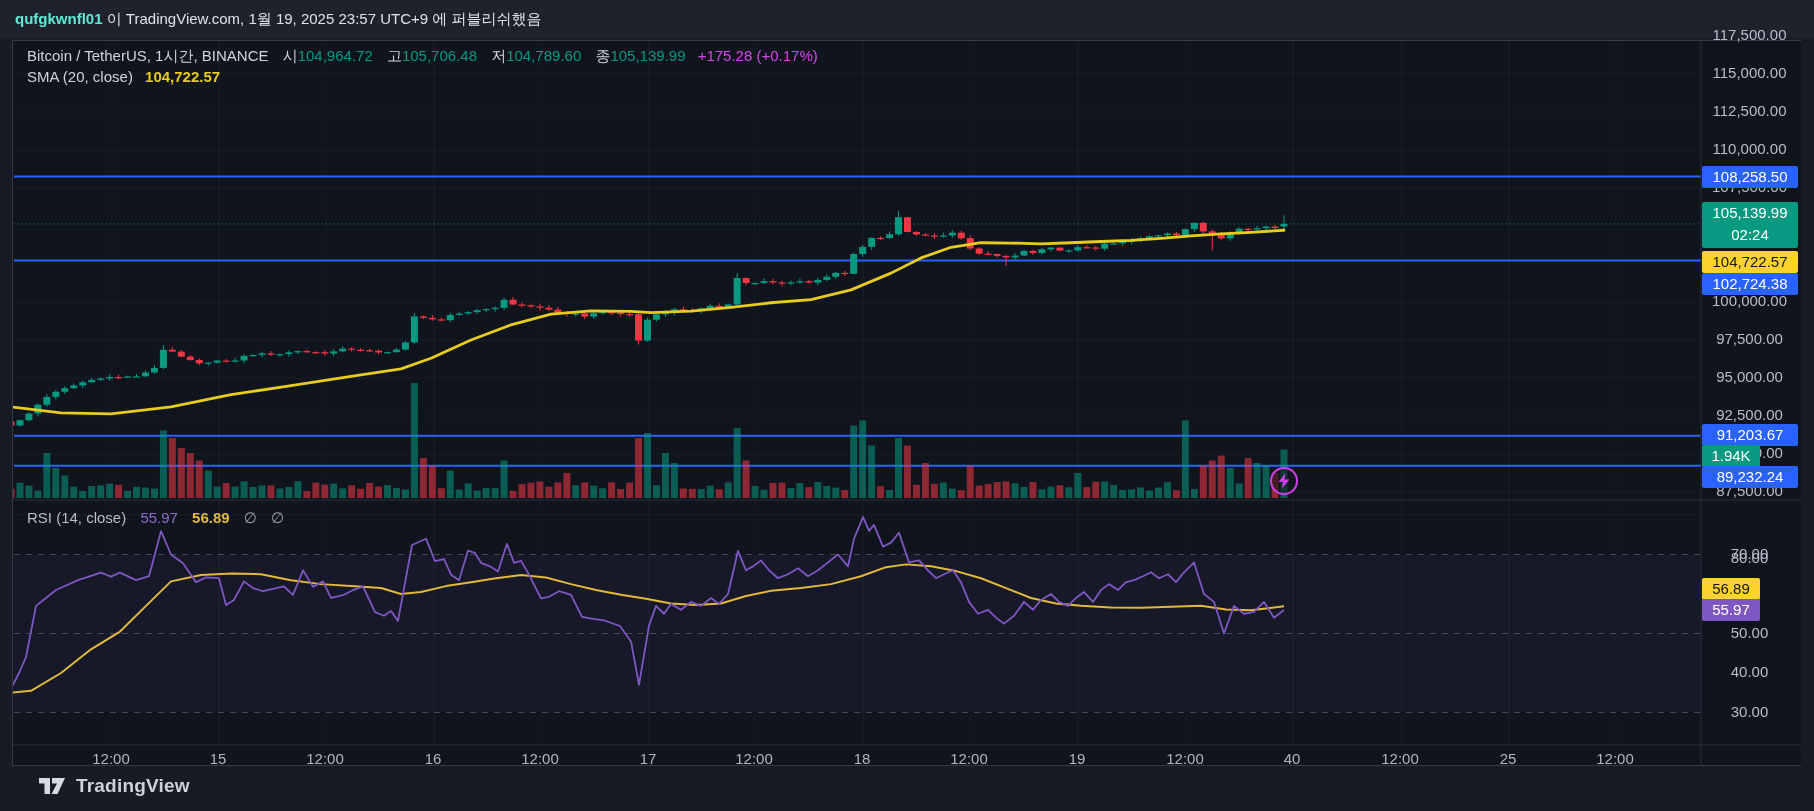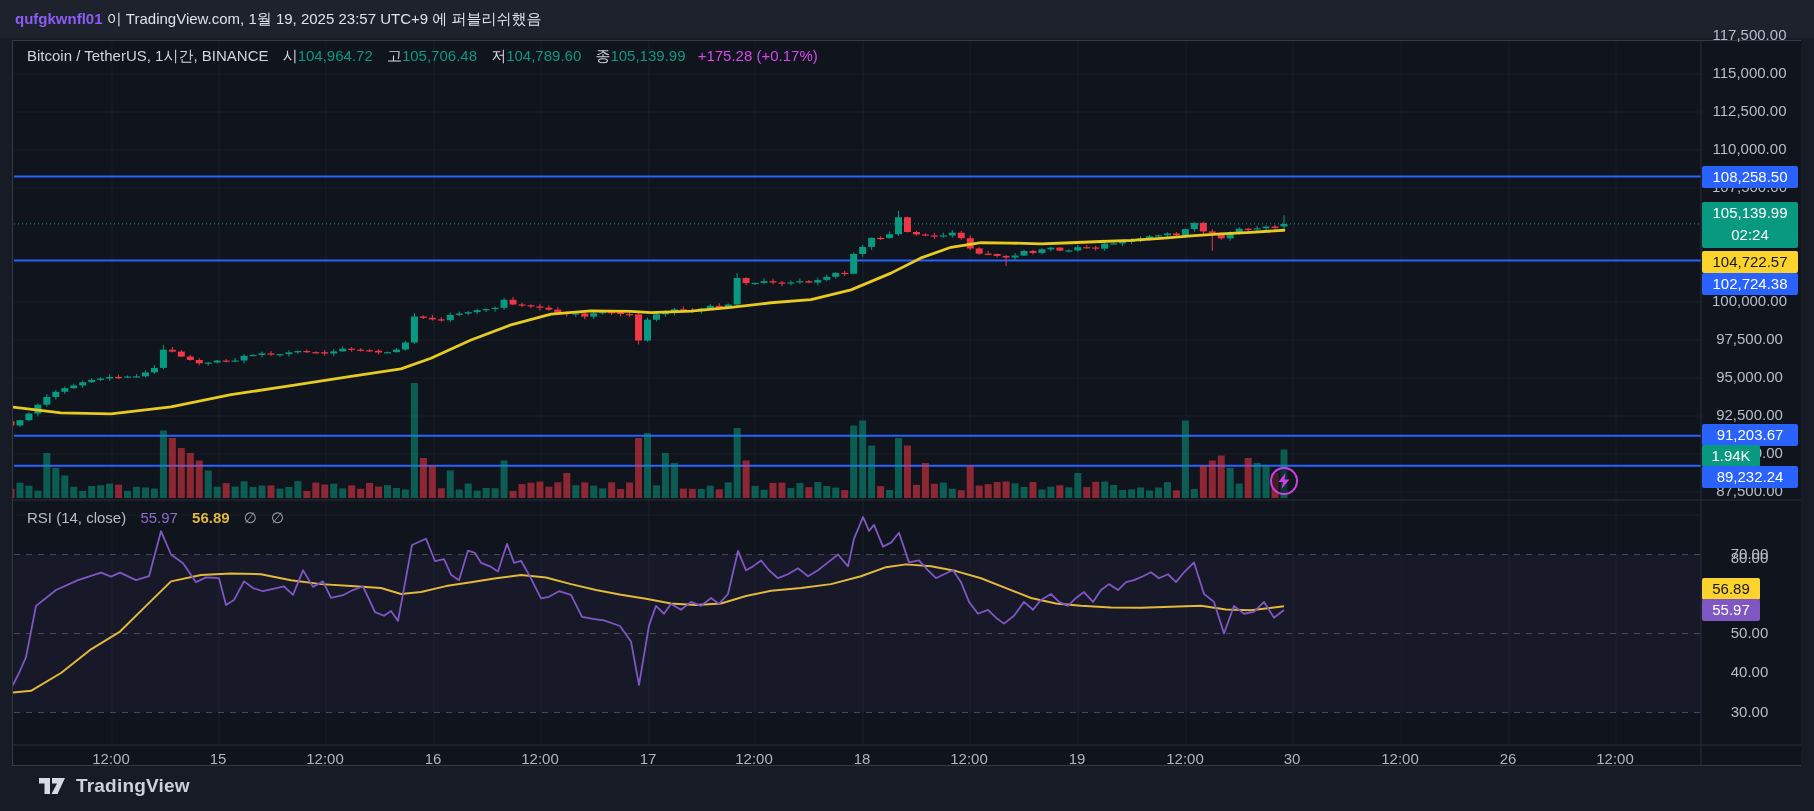--- a/index.html
+++ b/index.html
@@ -1,20 +1,20 @@
 <!DOCTYPE html>
 <html><head>
 <meta charset="utf-8">
 <style>
   html,body{margin:0;padding:0;background:#171b26;}
   .page{position:relative;width:1814px;height:811px;background:#171b26;overflow:hidden;
         font-family:"Liberation Sans",sans-serif;-webkit-font-smoothing:antialiased;}
   .publish-bar{position:absolute;left:0;top:0;width:1814px;height:38px;background:#1e222d;
         color:#dde1ea;font-size:15px;line-height:38px;padding-left:15px;box-sizing:border-box;}
-  .publish-bar b{font-weight:700;color:#8b5cf6;}
+  .publish-bar b{font-weight:700;color:#5eead4;}
   .chart-widget{position:absolute;left:12px;top:40px;width:1789px;height:726px;
         background:#10141d;border:1px solid #363a45;box-sizing:border-box;}
   svg.canvas{position:absolute;left:0;top:0;}
   .legend{position:absolute;left:27px;top:45px;font-size:15px;color:#d1d4dc;z-index:5;}
   .legend-row{height:21px;line-height:21px;white-space:nowrap;}
   .lg-key{color:#cfd3dd;margin-left:10px;}
   .lg-val{color:#089981;}
   .lg-change{color:#d946ef;margin-left:8px;}
   .lg-muted{color:#cfd3dd;}
   .lg-vol{color:#089981;margin-left:8px;}
@@ -530,20 +530,24 @@
 
   <div class="legend">
     <div class="legend-row">
       <span>Bitcoin / TetherUS, 1시간, BINANCE</span>
       <span class="lg-key">시</span><span class="lg-val">104,964.72</span>
       <span class="lg-key">고</span><span class="lg-val">105,706.48</span>
       <span class="lg-key">저</span><span class="lg-val">104,789.60</span>
       <span class="lg-key">종</span><span class="lg-val">105,139.99</span>
       <span class="lg-change">+175.28 (+0.17%)</span>
     </div>
+    <div class="legend-row">
+      <span class="lg-muted">SMA (20, close)</span>
+      <span class="lg-sma">104,722.57</span>
+    </div>
   </div>
 
   <div class="rsi-legend">
     <span>RSI (14, close)</span>
     <span class="rsi-v1">55.97</span>
     <span class="rsi-v2">56.89</span>
     <span class="rsi-null">∅</span>
     <span class="rsi-null">∅</span>
   </div>
 
@@ -582,23 +586,23 @@
       <div class="time-tick" style="left: 218px;">15</div>
       <div class="time-tick" style="left: 325px;">12:00</div>
       <div class="time-tick" style="left: 433px;">16</div>
       <div class="time-tick" style="left: 540px;">12:00</div>
       <div class="time-tick" style="left: 648px;">17</div>
       <div class="time-tick" style="left: 754px;">12:00</div>
       <div class="time-tick" style="left: 862px;">18</div>
       <div class="time-tick" style="left: 969px;">12:00</div>
       <div class="time-tick" style="left: 1077px;">19</div>
       <div class="time-tick" style="left: 1185px;">12:00</div>
-      <div class="time-tick" style="left: 1292px;">30</div>
+      <div class="time-tick" style="left: 1292px;">40</div>
       <div class="time-tick" style="left: 1400px;">12:00</div>
-      <div class="time-tick" style="left: 1508px;">26</div>
+      <div class="time-tick" style="left: 1508px;">25</div>
       <div class="time-tick" style="left: 1615px;">12:00</div>
     </div>
 
   <div class="lightning">
     <svg width="14" height="16" viewBox="0 0 14 16">
       <path d="M8.5 0 L1.5 9 H6 L4.5 16 L12.5 6.5 H7.5 Z" fill="#cf3fe8"></path>
     </svg>
   </div>
 
   <div class="footer">

